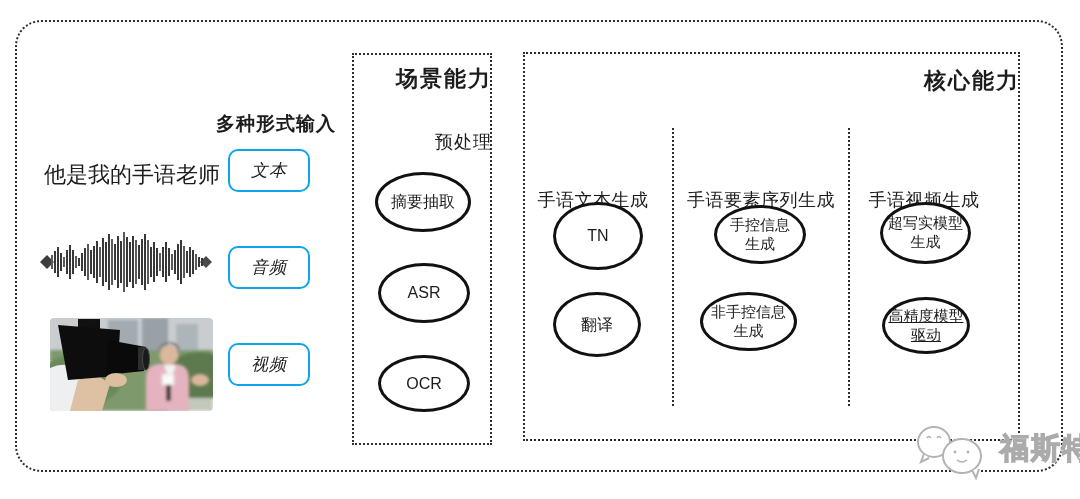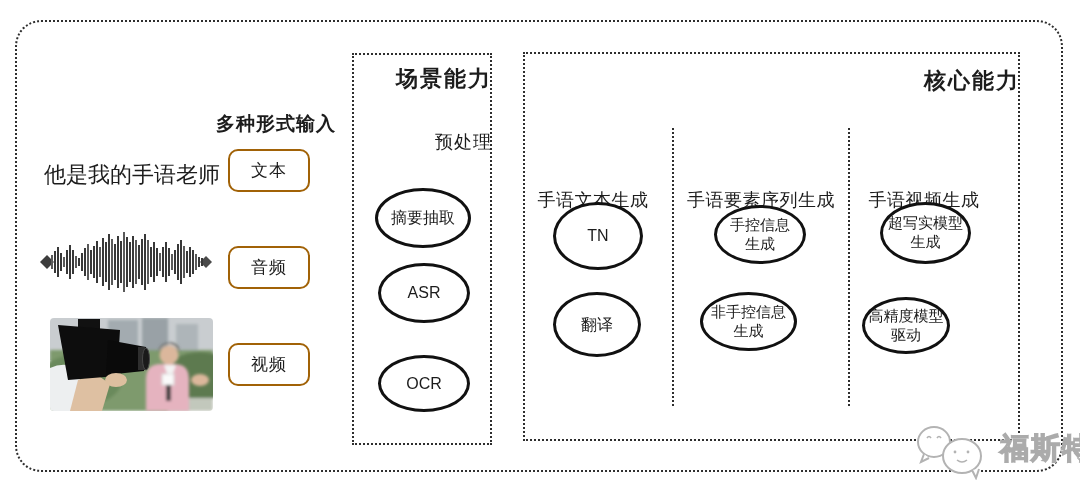--- a/index.html
+++ b/index.html
@@ -18,23 +18,23 @@
   .input-title {
     left: 214px; top: 111px; width: 124px;
     font-size: 19px; font-weight: bold; text-align: center; letter-spacing: 1px;
   }
   .sample-sentence {
     left: 44px; top: 160px; width: 180px;
     font-size: 22px; letter-spacing: 0px; white-space: nowrap;
   }
   .io-box {
     width: 82px; height: 43px; left: 228px;
-    border: 2px solid #a16207; border-radius: 10px; background: #fff;
+    border: 2px solid #0ea5e9; border-radius: 10px; background: #fff;
     display: flex; align-items: center; justify-content: center;
-    font-size: 17px; letter-spacing: 1px;
+    font-size: 17px; letter-spacing: 1px; font-style: italic;
   }
   .io-box.text  { top: 149px; }
   .io-box.audio { top: 246px; }
   .io-box.video { top: 343px; }
 
   .waveform { left: 38px; top: 224px; width: 178px; height: 76px; }
   .photo { left: 50px; top: 318px; width: 163px; height: 93px; border-radius: 4px; overflow: hidden; }
 
   
   .dash-box { border: 2px dotted #2e2e2e; background: transparent; }
@@ -57,29 +57,29 @@
   .divider.d1 { left: 672px; }
   .divider.d2 { left: 848px; }
 
   
   .node {
     border: 3px solid #111; border-radius: 50%; background: #fff;
     display: flex; align-items: center; justify-content: center;
     text-align: center; font-size: 16px; line-height: 1.25; white-space: pre-line;
   }
   .node.small-text { font-size: 15px; }
-  .n-summary { left: 375px; top: 188px; width: 96px; height: 60px; }
+  .n-summary { left: 375px; top: 172px; width: 96px; height: 60px; }
   .n-asr     { left: 378px; top: 263px; width: 92px; height: 60px; }
   .n-ocr     { left: 378px; top: 355px; width: 92px; height: 57px; }
   .n-tn      { left: 553px; top: 202px; width: 90px; height: 68px; }
   .n-trans   { left: 553px; top: 292px; width: 88px; height: 65px; }
   .n-manual  { left: 714px; top: 205px; width: 92px; height: 59px; }
   .n-nonman  { left: 700px; top: 292px; width: 97px; height: 59px; }
   .n-hyper   { left: 880px; top: 202px; width: 91px; height: 62px; }
-  .n-drive   { left: 862px; top: 297px; width: 88px; height: 57px; }
+  .n-drive   { left: 882px; top: 297px; width: 88px; height: 57px; text-decoration: underline; }
 
   
   .watermark-icon { left: 908px; top: 420px; width: 94px; height: 60px; }
   .watermark-text {
     left: 1000px; top: 429px; width: 90px;
     font-size: 29px; font-weight: bold; letter-spacing: 2px;
     color: #e3e3e3; -webkit-text-stroke: 1.3px #ababab; white-space: nowrap;
   }
 </style>
 </head>

